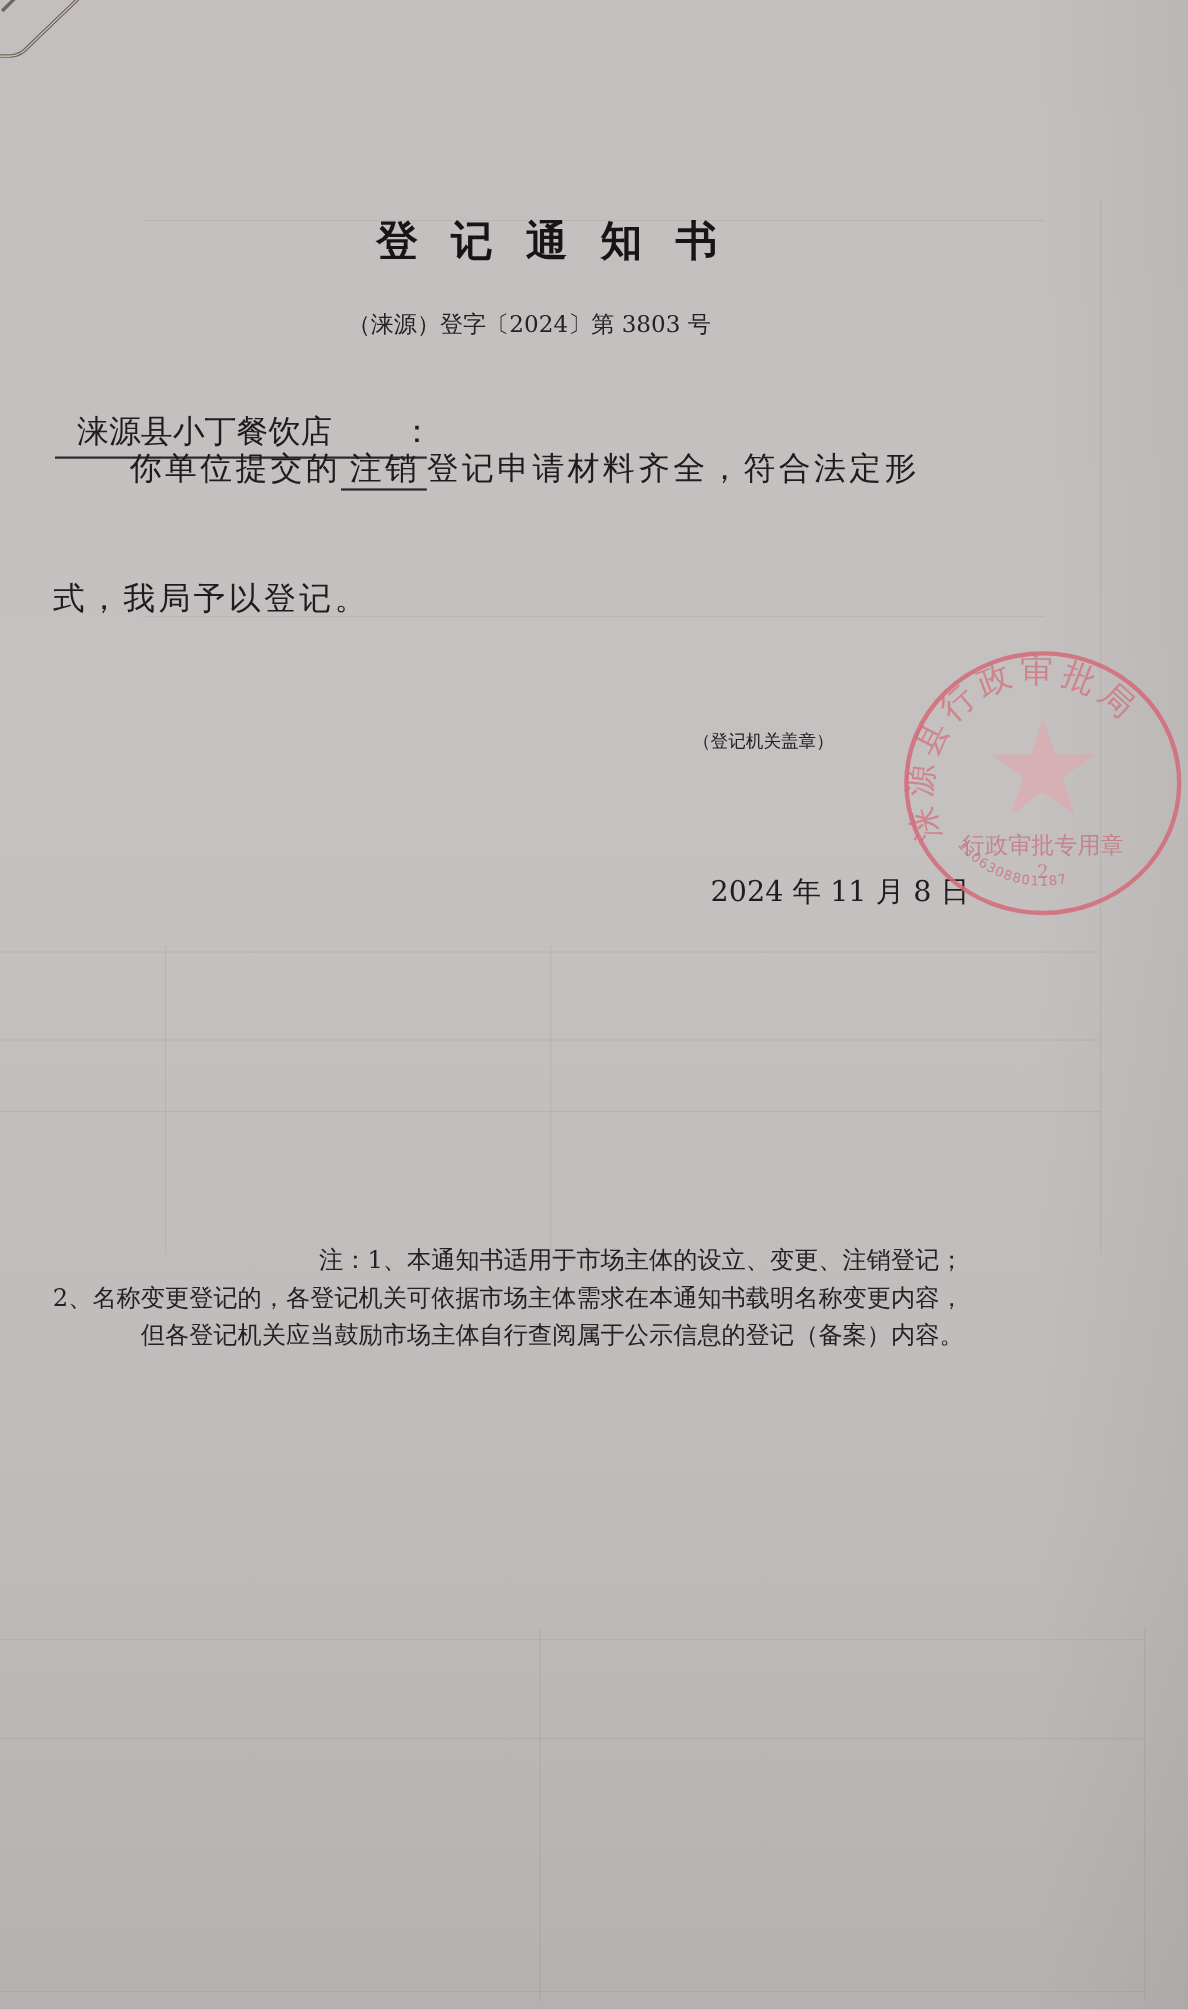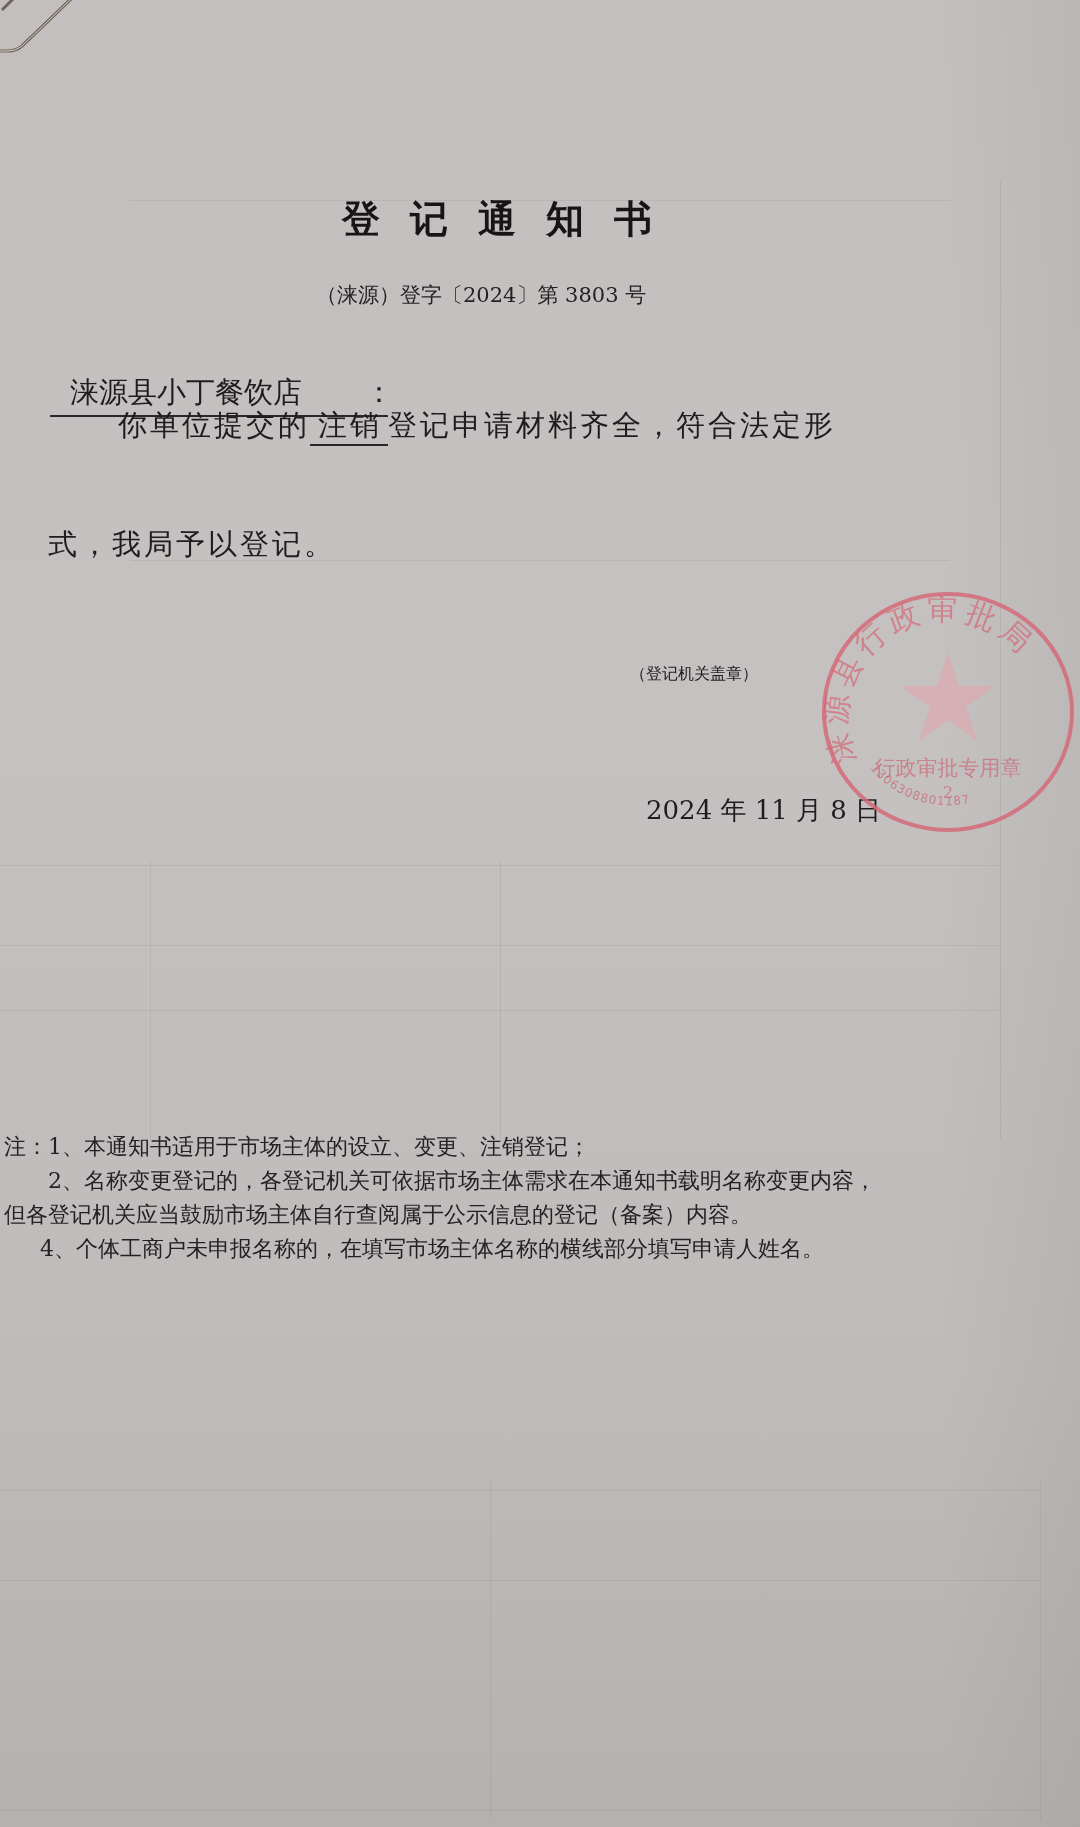--- a/index.html
+++ b/index.html
@@ -27,21 +27,21 @@
       display: inline-block; border-bottom: 2px solid #2a2728;
       padding: 0 0 2px 20px; width: 318px;
     }
     .body-line { font-size: 29px; letter-spacing: 3px; }
     .l1 { left: 118px; top: 406px; }
     .l2 { left: 48px; top: 499px; margin-top: 26px; }
     .fill { display: inline-block; border-bottom: 2px solid #2a2728; padding: 0 6px 2px 8px; line-height: 1.1; }
     .stamp-label { left: 630px; top: 664px; font-size: 16px; }
     .date { left: 646px; top: 793px; font-size: 26px; }
     .notes { left: 4px; top: 1130px; font-size: 22px; line-height: 34px; color: #232122; }
-    .notes div { white-space: nowrap; }
+    .notes div { white-space: nowrap; text-align: right; }
     .seal { position: absolute; left: 818px; top: 590px; width: 260px; height: 245px; }
     .clip { position: absolute; left: 0; top: 0; width: 90px; height: 60px; }
   </style>
 </head>
 <body>
 
 <div class="page">
 
   <div class="ghost-line" style="left:130px;top:200px;width:820px;height:1px;"></div>
   <div class="ghost-line" style="left:130px;top:560px;width:820px;height:1px;"></div>
@@ -97,15 +97,14 @@
     <text x="130" y="208" text-anchor="middle" font-family="DejaVu Serif, serif" font-size="17" fill="#c86a78" opacity="0.7">2</text>
     <text font-family="DejaVu Sans, sans-serif" font-size="12" fill="#c86a78" opacity="0.75" letter-spacing="1">
       <textPath href="#codeArc">1306308801187</textPath>
     </text>
   </svg>
 
   <div class="abs notes">
     <div>注：1、本通知书适用于市场主体的设立、变更、注销登记；</div>
     <div style="padding-left:44px;">2、名称变更登记的，各登记机关可依据市场主体需求在本通知书载明名称变更内容，</div>
     <div>但各登记机关应当鼓励市场主体自行查阅属于公示信息的登记（备案）内容。</div>
-    <div style="padding-left:36px;">4、个体工商户未申报名称的，在填写市场主体名称的横线部分填写申请人姓名。</div>
   </div>
 </div>
 
 </body></html>

